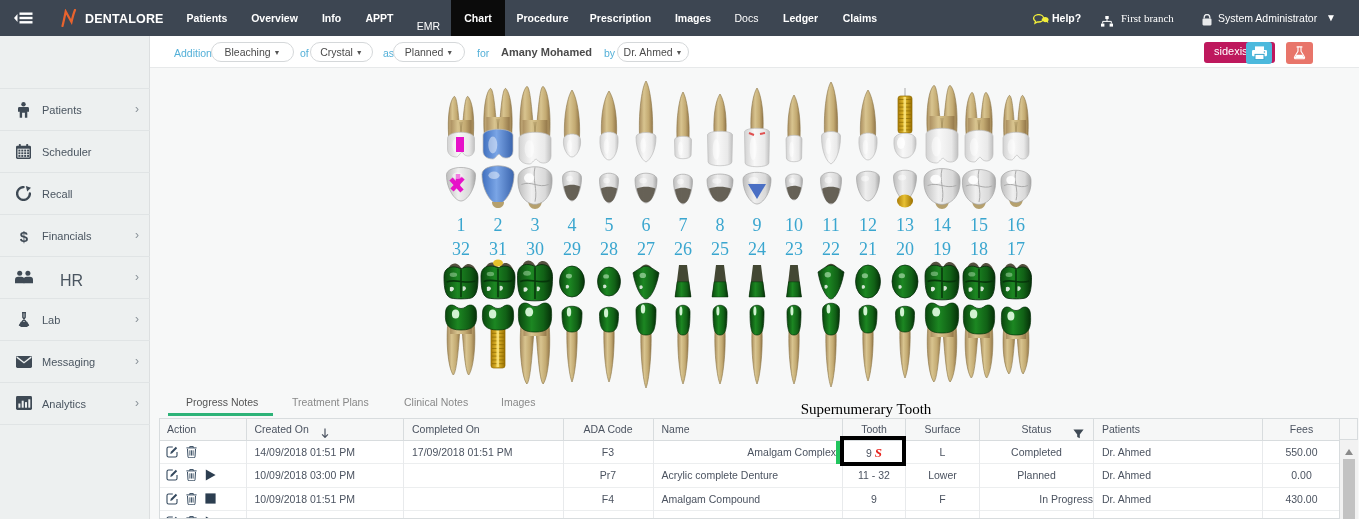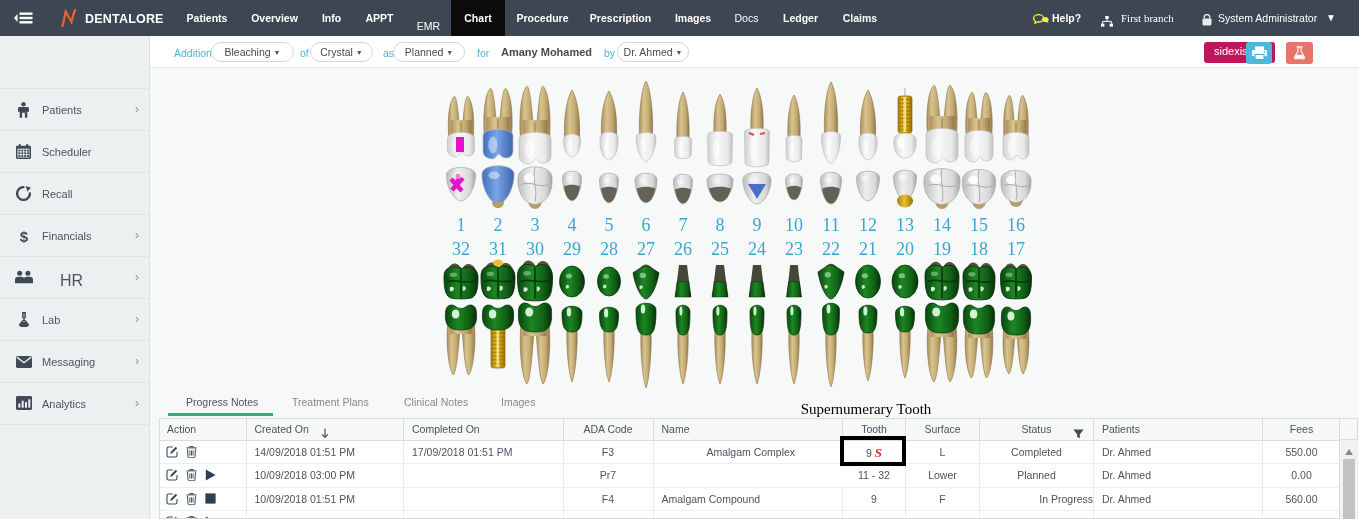--- a/index.html
+++ b/index.html
@@ -539,21 +539,21 @@
             <svg width="11" height="12" viewBox="0 0 11 12">
               <path d="M0.4 1.9 h10.2 M3.7 1.7 V0.6 h3.6 v1.1 M1.5 2.9 l0.5 7.9 a1.1 1.1 0 0 0 1.1 1 h4.8 a1.1 1.1 0 0 0 1.1-1 l0.5-7.9" fill="none" stroke="#34495e" stroke-width="1"></path>
               <path d="M3.9 4.3 v5.3 M5.5 4.3 v5.3 M7.1 4.3 v5.3" stroke="#34495e" stroke-width="0.9"></path>
             </svg>
           </span>
         </span>
       </div>
       <div style="position:absolute;left:86.5px;top:0;width:157.5px;height:23.4px;border-right:1px solid #e8eaec;box-sizing:border-box;font-size:10.5px;color:#4b5360;line-height:23px;text-align:left;padding-left:8px">14/09/2018 01:51 PM</div>
       <div style="position:absolute;left:244.0px;top:0;width:159.5px;height:23.4px;border-right:1px solid #e8eaec;box-sizing:border-box;font-size:10.5px;color:#4b5360;line-height:23px;text-align:left;padding-left:8px">17/09/2018 01:51 PM</div>
       <div style="position:absolute;left:403.5px;top:0;width:90.0px;height:23.4px;border-right:1px solid #e8eaec;box-sizing:border-box;font-size:10.5px;color:#4b5360;line-height:23px;text-align:center;">F3</div>
-      <div style="position:absolute;left:493.5px;top:0;width:189.5px;height:23.4px;border-right:3px solid #22c55e;box-sizing:border-box;font-size:10.5px;color:#4b5360;line-height:23px;text-align:center;padding-left:8px">Amalgam Complex</div>
+      <div style="position:absolute;left:493.5px;top:0;width:189.5px;height:23.4px;border-right:7px solid #22c55e;box-sizing:border-box;font-size:10.5px;color:#4b5360;line-height:23px;text-align:right;padding-left:8px">Amalgam Complex</div>
       <div style="position:absolute;left:683.0px;top:0;width:63.0px;height:23.4px;border-right:1px solid #e8eaec;box-sizing:border-box;font-size:10.5px;color:#4b5360;line-height:23px;text-align:center;">9 <span style="font-family:'Liberation Serif',serif;font-style:italic;font-weight:700;color:#e8251f;font-size:13px">S</span></div>
       <div style="position:absolute;left:746.0px;top:0;width:74.0px;height:23.4px;border-right:1px solid #e8eaec;box-sizing:border-box;font-size:10.5px;color:#4b5360;line-height:23px;text-align:center;">L</div>
       <div style="position:absolute;left:820.0px;top:0;width:114.0px;height:23.4px;border-right:1px solid #e8eaec;box-sizing:border-box;font-size:10.5px;color:#4b5360;line-height:23px;text-align:center;">Completed</div>
       <div style="position:absolute;left:934.0px;top:0;width:169.0px;height:23.4px;border-right:1px solid #e8eaec;box-sizing:border-box;font-size:10.5px;color:#4b5360;line-height:23px;text-align:left;padding-left:8px">Dr. Ahmed</div>
       <div style="position:absolute;left:1103.0px;top:0;width:78.0px;height:23.4px;border-right:1px solid #e8eaec;box-sizing:border-box;font-size:10.5px;color:#4b5360;line-height:23px;text-align:center;">550.00</div>
     </div>
     <div style="position:absolute;left:0;top:45.4px;width:1181px;height:23.4px;border-bottom:1px solid #eceeef;box-sizing:border-box">
       <div style="position:absolute;left:0;top:0;width:86.5px;height:23.4px;border-right:1px solid #e8eaec;box-sizing:border-box">
         <span style="position:absolute;left:6px;top:5px;display:flex;gap:8px;align-items:center">
           <span style="display:inline-flex">
@@ -571,20 +571,21 @@
           <span style="display:inline-flex">
             <svg width="11" height="12" viewBox="0 0 11 12">
               <path d="M0.8 0.4 L10.6 6 L0.8 11.6 Z" fill="#2c3e50"></path>
             </svg>
           </span>
         </span>
       </div>
       <div style="position:absolute;left:86.5px;top:0;width:157.5px;height:23.4px;border-right:1px solid #e8eaec;box-sizing:border-box;font-size:10.5px;color:#4b5360;line-height:23px;text-align:left;padding-left:8px">10/09/2018 03:00 PM</div>
       <div style="position:absolute;left:244.0px;top:0;width:159.5px;height:23.4px;border-right:1px solid #e8eaec;box-sizing:border-box;font-size:10.5px;color:#4b5360;line-height:23px;text-align:left;padding-left:8px"></div>
       <div style="position:absolute;left:403.5px;top:0;width:90.0px;height:23.4px;border-right:1px solid #e8eaec;box-sizing:border-box;font-size:10.5px;color:#4b5360;line-height:23px;text-align:center;">Pr7</div>
+      <div style="position:absolute;left:493.5px;top:0;width:189.5px;height:23.4px;border-right:1px solid #e8eaec;box-sizing:border-box;font-size:10.5px;color:#4b5360;line-height:23px;text-align:left;padding-left:8px">Acrylic complete Denture</div>
       <div style="position:absolute;left:683.0px;top:0;width:63.0px;height:23.4px;border-right:1px solid #e8eaec;box-sizing:border-box;font-size:10.5px;color:#4b5360;line-height:23px;text-align:center;">11 - 32</div>
       <div style="position:absolute;left:746.0px;top:0;width:74.0px;height:23.4px;border-right:1px solid #e8eaec;box-sizing:border-box;font-size:10.5px;color:#4b5360;line-height:23px;text-align:center;">Lower</div>
       <div style="position:absolute;left:820.0px;top:0;width:114.0px;height:23.4px;border-right:1px solid #e8eaec;box-sizing:border-box;font-size:10.5px;color:#4b5360;line-height:23px;text-align:center;">Planned</div>
       <div style="position:absolute;left:934.0px;top:0;width:169.0px;height:23.4px;border-right:1px solid #e8eaec;box-sizing:border-box;font-size:10.5px;color:#4b5360;line-height:23px;text-align:left;padding-left:8px">Dr. Ahmed</div>
       <div style="position:absolute;left:1103.0px;top:0;width:78.0px;height:23.4px;border-right:1px solid #e8eaec;box-sizing:border-box;font-size:10.5px;color:#4b5360;line-height:23px;text-align:center;">0.00</div>
     </div>
     <div style="position:absolute;left:0;top:68.8px;width:1181px;height:23.4px;border-bottom:1px solid #eceeef;box-sizing:border-box">
       <div style="position:absolute;left:0;top:0;width:86.5px;height:23.4px;border-right:1px solid #e8eaec;box-sizing:border-box">
         <span style="position:absolute;left:6px;top:5px;display:flex;gap:8px;align-items:center">
           <span style="display:inline-flex">
@@ -607,21 +608,21 @@
         </span>
       </div>
       <div style="position:absolute;left:86.5px;top:0;width:157.5px;height:23.4px;border-right:1px solid #e8eaec;box-sizing:border-box;font-size:10.5px;color:#4b5360;line-height:23px;text-align:left;padding-left:8px">10/09/2018 01:51 PM</div>
       <div style="position:absolute;left:244.0px;top:0;width:159.5px;height:23.4px;border-right:1px solid #e8eaec;box-sizing:border-box;font-size:10.5px;color:#4b5360;line-height:23px;text-align:left;padding-left:8px"></div>
       <div style="position:absolute;left:403.5px;top:0;width:90.0px;height:23.4px;border-right:1px solid #e8eaec;box-sizing:border-box;font-size:10.5px;color:#4b5360;line-height:23px;text-align:center;">F4</div>
       <div style="position:absolute;left:493.5px;top:0;width:189.5px;height:23.4px;border-right:1px solid #e8eaec;box-sizing:border-box;font-size:10.5px;color:#4b5360;line-height:23px;text-align:left;padding-left:8px">Amalgam Compound</div>
       <div style="position:absolute;left:683.0px;top:0;width:63.0px;height:23.4px;border-right:1px solid #e8eaec;box-sizing:border-box;font-size:10.5px;color:#4b5360;line-height:23px;text-align:center;">9</div>
       <div style="position:absolute;left:746.0px;top:0;width:74.0px;height:23.4px;border-right:1px solid #e8eaec;box-sizing:border-box;font-size:10.5px;color:#4b5360;line-height:23px;text-align:center;">F</div>
       <div style="position:absolute;left:820.0px;top:0;width:114.0px;height:23.4px;border-right:1px solid #e8eaec;box-sizing:border-box;font-size:10.5px;color:#4b5360;line-height:23px;text-align:right;">In Progress</div>
       <div style="position:absolute;left:934.0px;top:0;width:169.0px;height:23.4px;border-right:1px solid #e8eaec;box-sizing:border-box;font-size:10.5px;color:#4b5360;line-height:23px;text-align:left;padding-left:8px">Dr. Ahmed</div>
-      <div style="position:absolute;left:1103.0px;top:0;width:78.0px;height:23.4px;border-right:1px solid #e8eaec;box-sizing:border-box;font-size:10.5px;color:#4b5360;line-height:23px;text-align:center;">560.00</div>
+      <div style="position:absolute;left:1103.0px;top:0;width:78.0px;height:23.4px;border-right:1px solid #e8eaec;box-sizing:border-box;font-size:10.5px;color:#4b5360;line-height:23px;text-align:center;">430.00</div>
     </div>
     <div style="position:absolute;left:0;top:92.2px;width:1181px;height:23.4px;border-bottom:1px solid #eceeef;box-sizing:border-box">
       <div style="position:absolute;left:0;top:0;width:86.5px;height:23.4px;border-right:1px solid #e8eaec;box-sizing:border-box">
         <span style="position:absolute;left:6px;top:5px;display:flex;gap:8px;align-items:center">
           <span style="display:inline-flex">
             <svg width="12" height="12" viewBox="0 0 12 12">
               <path d="M1 2.6 a1.6 1.6 0 0 1 1.6-1.6 h4.2 M11 6 v3.4 a1.6 1.6 0 0 1-1.6 1.6 H2.6 A1.6 1.6 0 0 1 1 9.4 V2.6" fill="none" stroke="#34495e" stroke-width="1.1"></path>
               <path d="M4.3 7.9 L4.8 5.8 L9.8 0.8 L11.2 2.2 L6.2 7.2 Z" fill="#34495e"></path>
             </svg>
           </span>

